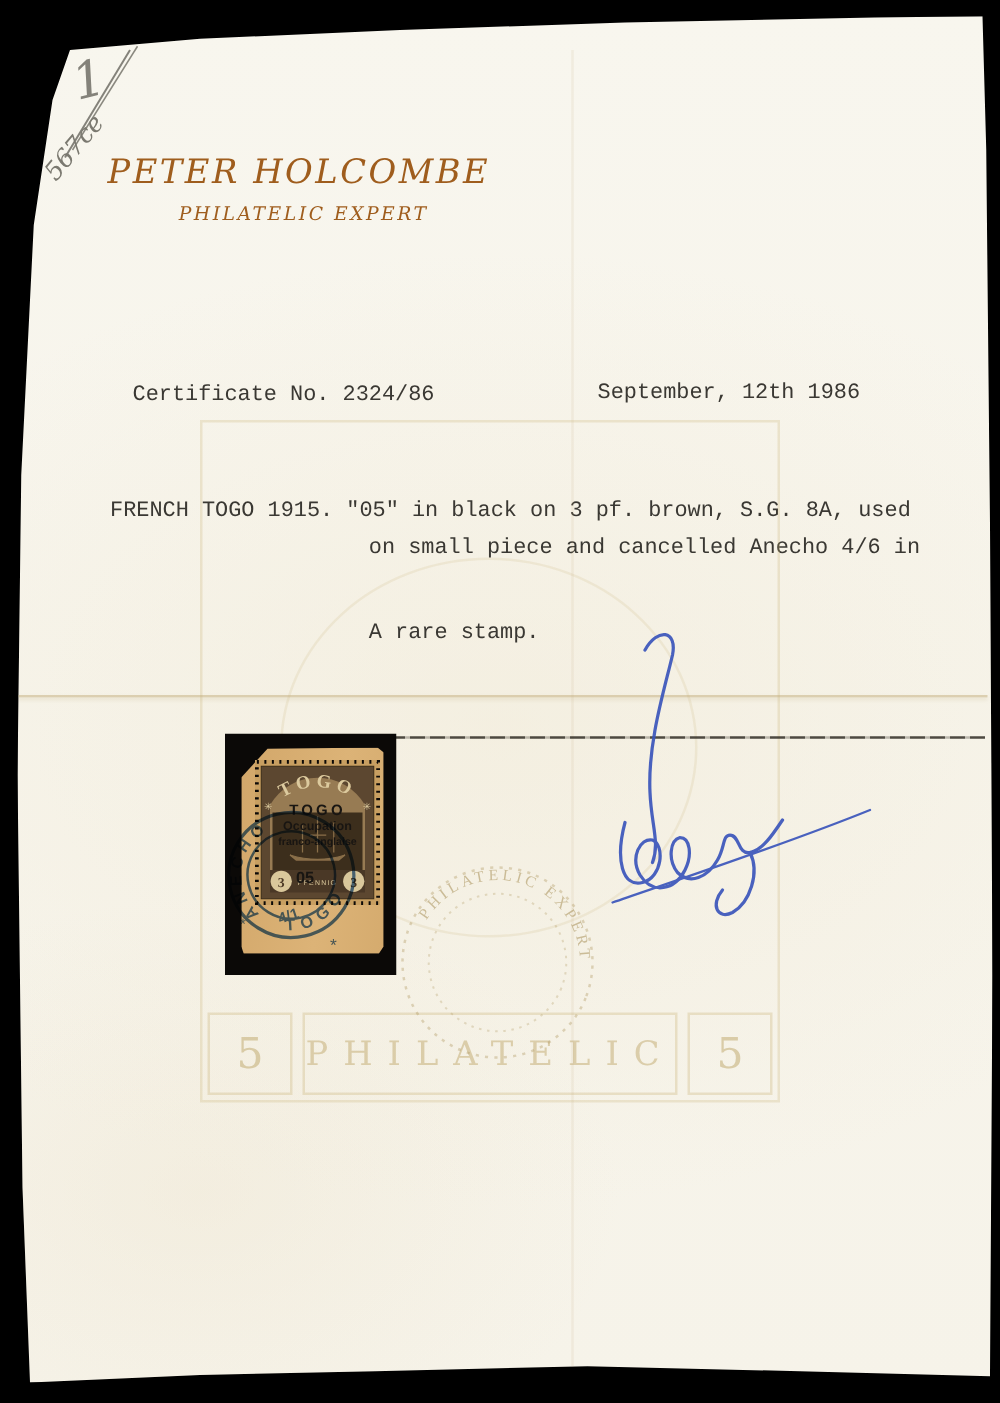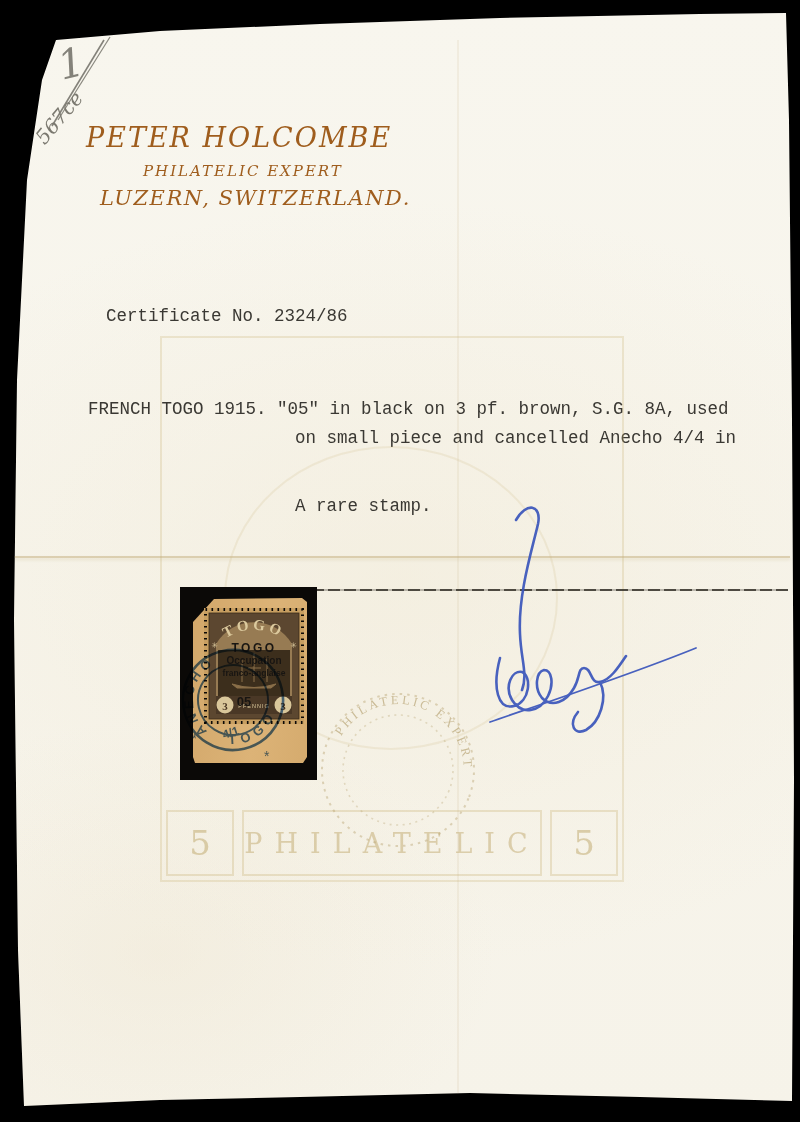--- a/index.html
+++ b/index.html
@@ -61,26 +61,26 @@
 
     <svg class="abs pencil-svg" width="140" height="140" viewBox="0 0 140 140">
       <path d="M90,26 L38,112" stroke="#84827a" stroke-width="1.6" fill="none"></path>
       <path d="M96,23 L44,106" stroke="#8a887f" stroke-width="1.2" fill="none"></path>
       <text x="48" y="66" font-size="40" fill="#84827a" font-family="DejaVu Serif, serif" font-style="italic" transform="rotate(-14 48 66)">1</text>
       <text x="16" y="116" font-size="20" fill="#7b7970" font-family="DejaVu Serif, serif" font-style="italic" transform="rotate(-50 40 108)">567ce</text>
     </svg>
 
     <div class="abs lh lh-name">PETER HOLCOMBE</div>
     <div class="abs lh lh-prof">PHILATELIC EXPERT</div>
-    <div class="abs lh lh-city">LUZERN,  SWITZERLAND.</div>
 
     <div class="abs tw cert-no">Certificate No. 2324/86</div>
+    <div class="abs tw cert-date">September, 12th 1986</div>
 
     <div class="abs tw op1">FRENCH TOGO 1915. "05" in black on 3 pf. brown, S.G. 8A, used</div>
-    <div class="abs tw op2">on small piece and cancelled Anecho 4/4 in</div>
+    <div class="abs tw op2">on small piece and cancelled Anecho 4/6 in</div>
     <div class="abs tw op4">A rare stamp.</div>
 
     <div class="abs underprint">
       <div class="up-ellipse"></div>
       <div class="up-band">
         <div class="up-box">5</div>
         <div class="up-tablet">PHILATELIC</div>
         <div class="up-box">5</div>
       </div>
     </div>

